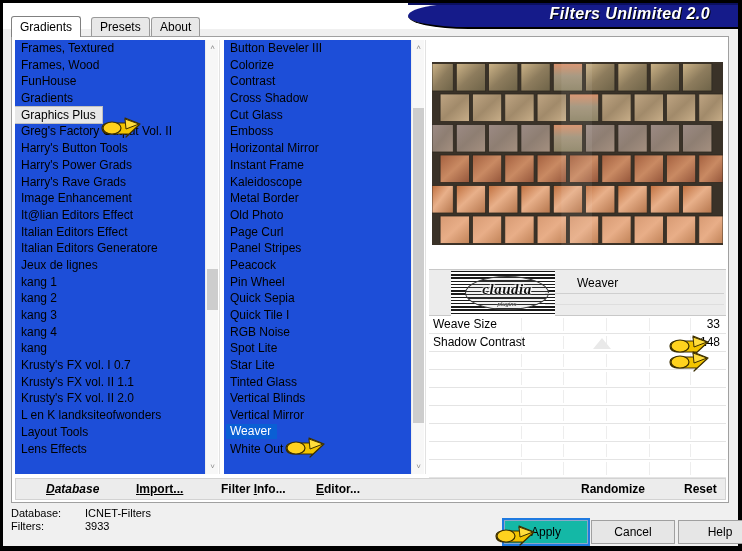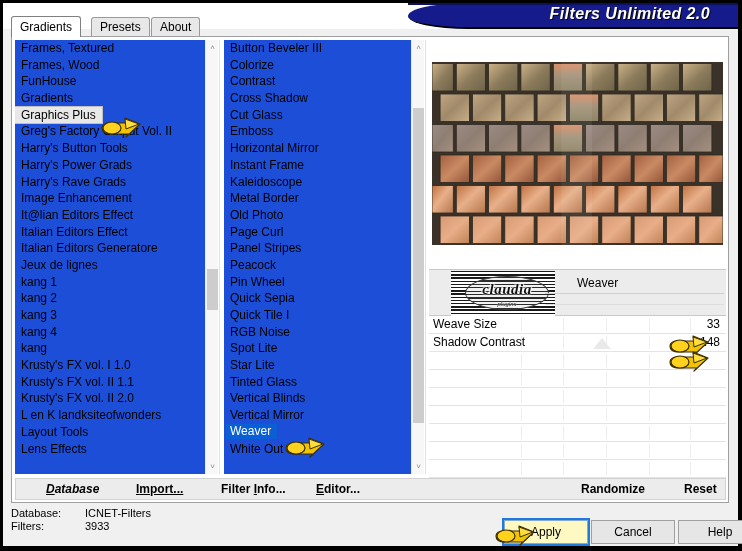--- a/index.html
+++ b/index.html
@@ -201,21 +201,21 @@
   .status .v { position:absolute; left:74px; }
   
   .btn {
     position:absolute; height:24px; width:84px;
     background:#e6e6e6; border:1px solid #a0a0a0;
     font-size:12px; color:#000; text-align:center; line-height:22px;
     cursor:default;
   }
   .btn.focus {
     outline:2px solid #1f7ae0; outline-offset:0px;
-    background:#fef9c3; border-color:#8aa8c8;
+    background:#14b8a6; border-color:#8aa8c8;
   }
   
   .hand { position:absolute; width:44px; height:26px; pointer-events:none; }
   
   .divider-v {
     position:absolute; top:3px; width:1px; height:434px; background:#e2e2e2;
   }
 </style>
 </head>
 <body>
@@ -287,21 +287,21 @@
             <div class="litem-wrap">
               <div class="litem">kang 3</div>
             </div>
             <div class="litem-wrap">
               <div class="litem">kang 4</div>
             </div>
             <div class="litem-wrap">
               <div class="litem">kang</div>
             </div>
             <div class="litem-wrap">
-              <div class="litem">Krusty's FX vol. I 1.0</div>
+              <div class="litem">Krusty's FX vol. I 0.7</div>
             </div>
             <div class="litem-wrap">
               <div class="litem">Krusty's FX vol. II 1.1</div>
             </div>
             <div class="litem-wrap">
               <div class="litem">Krusty's FX vol. II 2.0</div>
             </div>
             <div class="litem-wrap">
               <div class="litem">L en K landksiteofwonders</div>
             </div>

